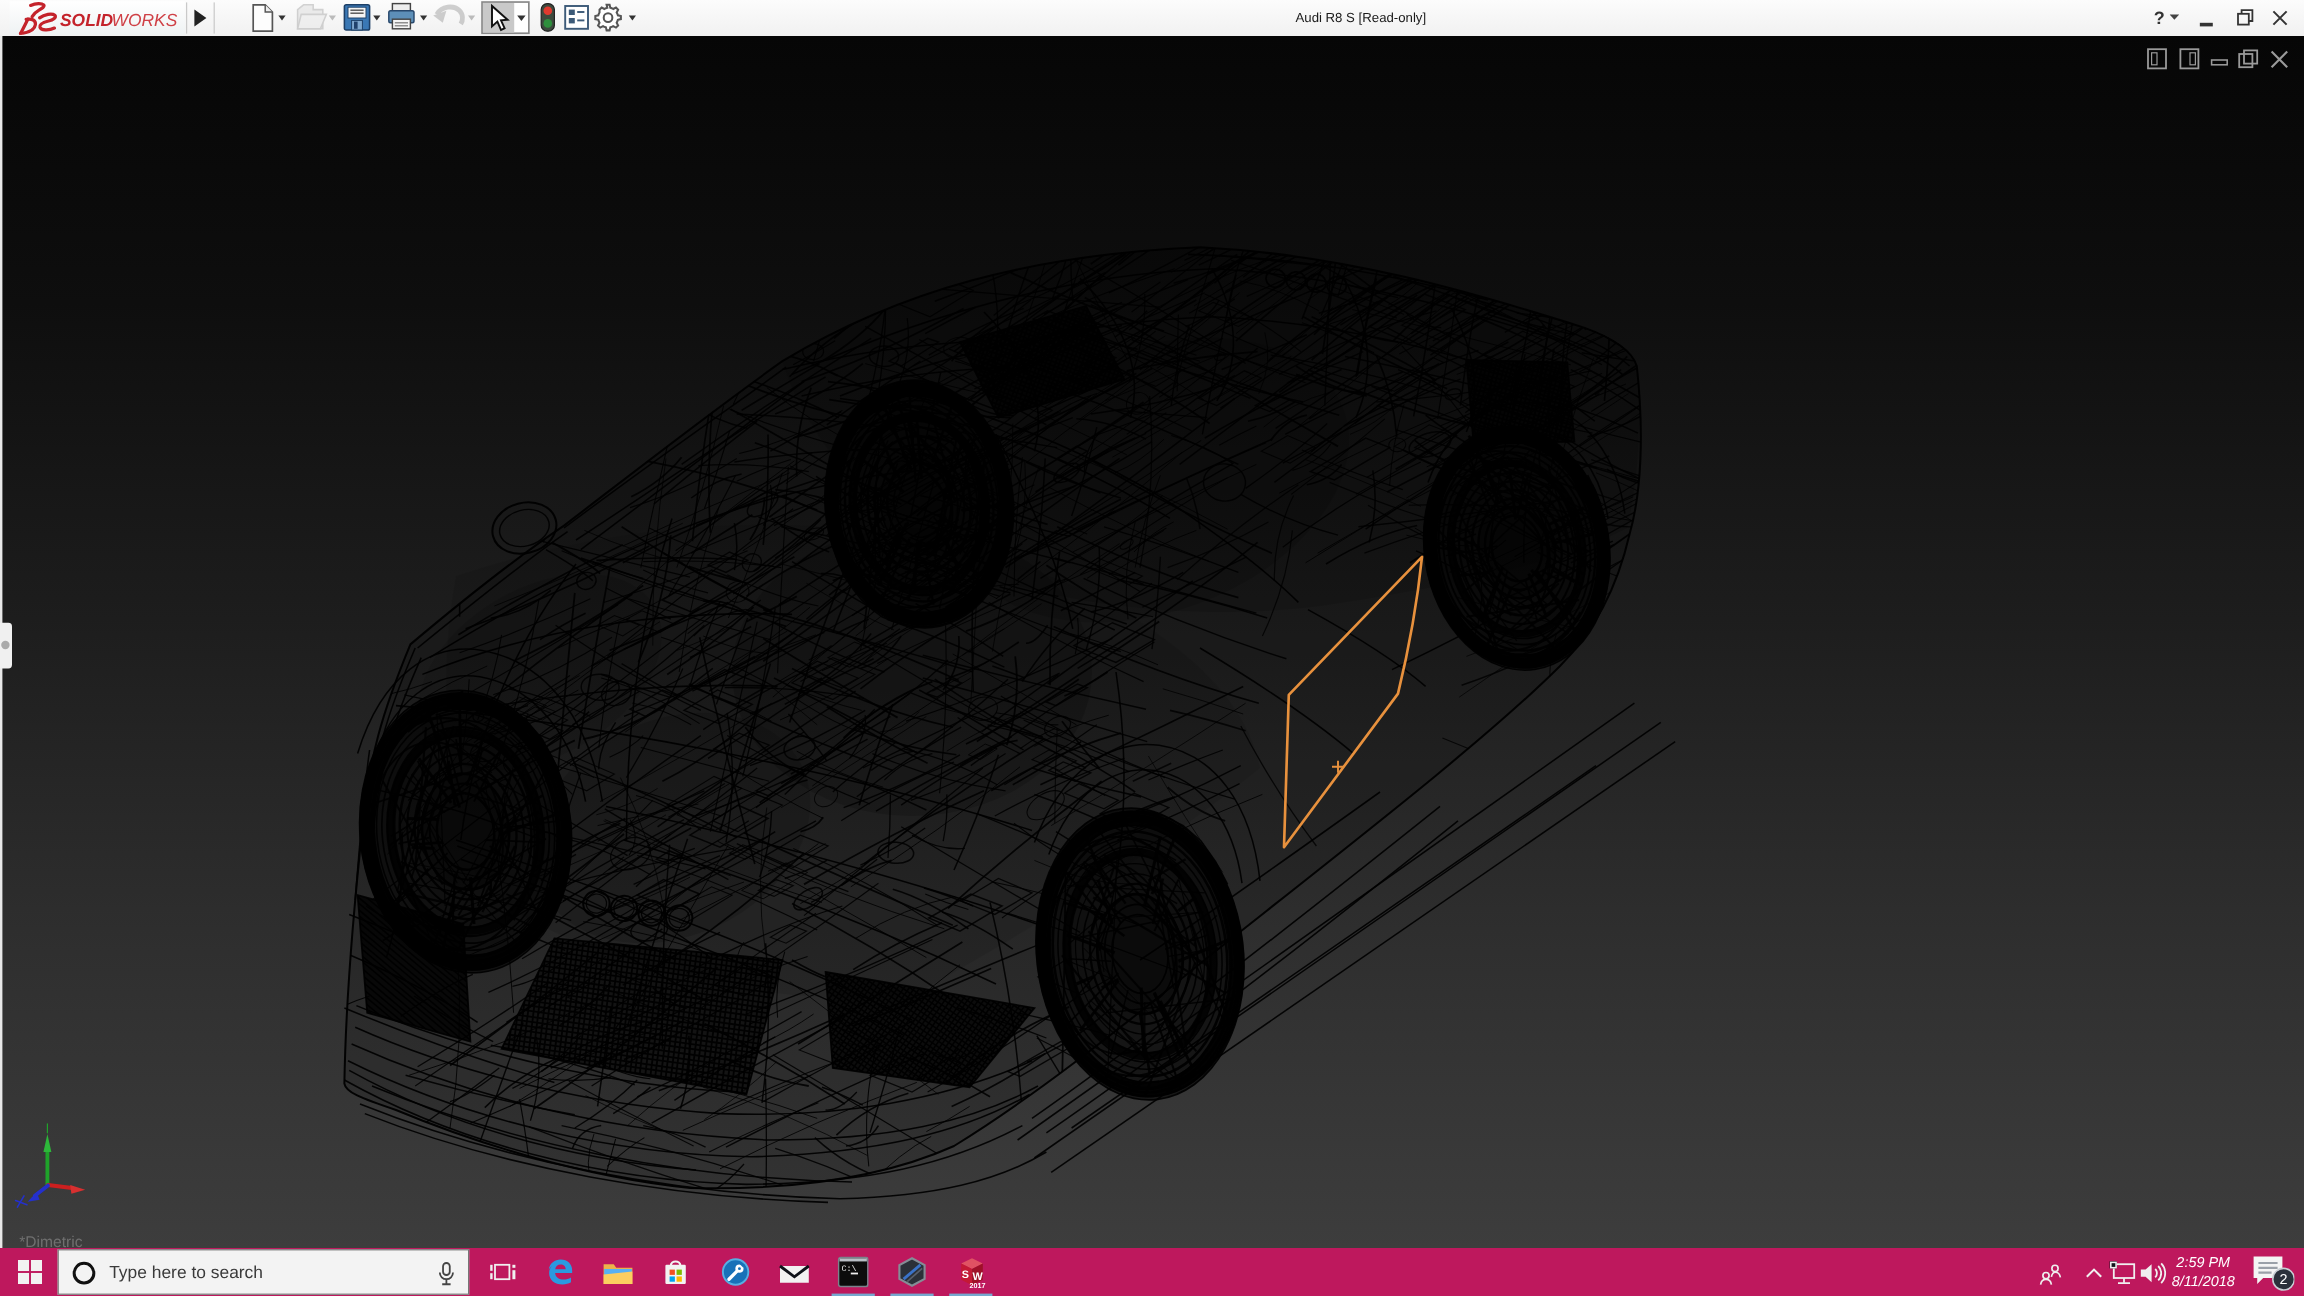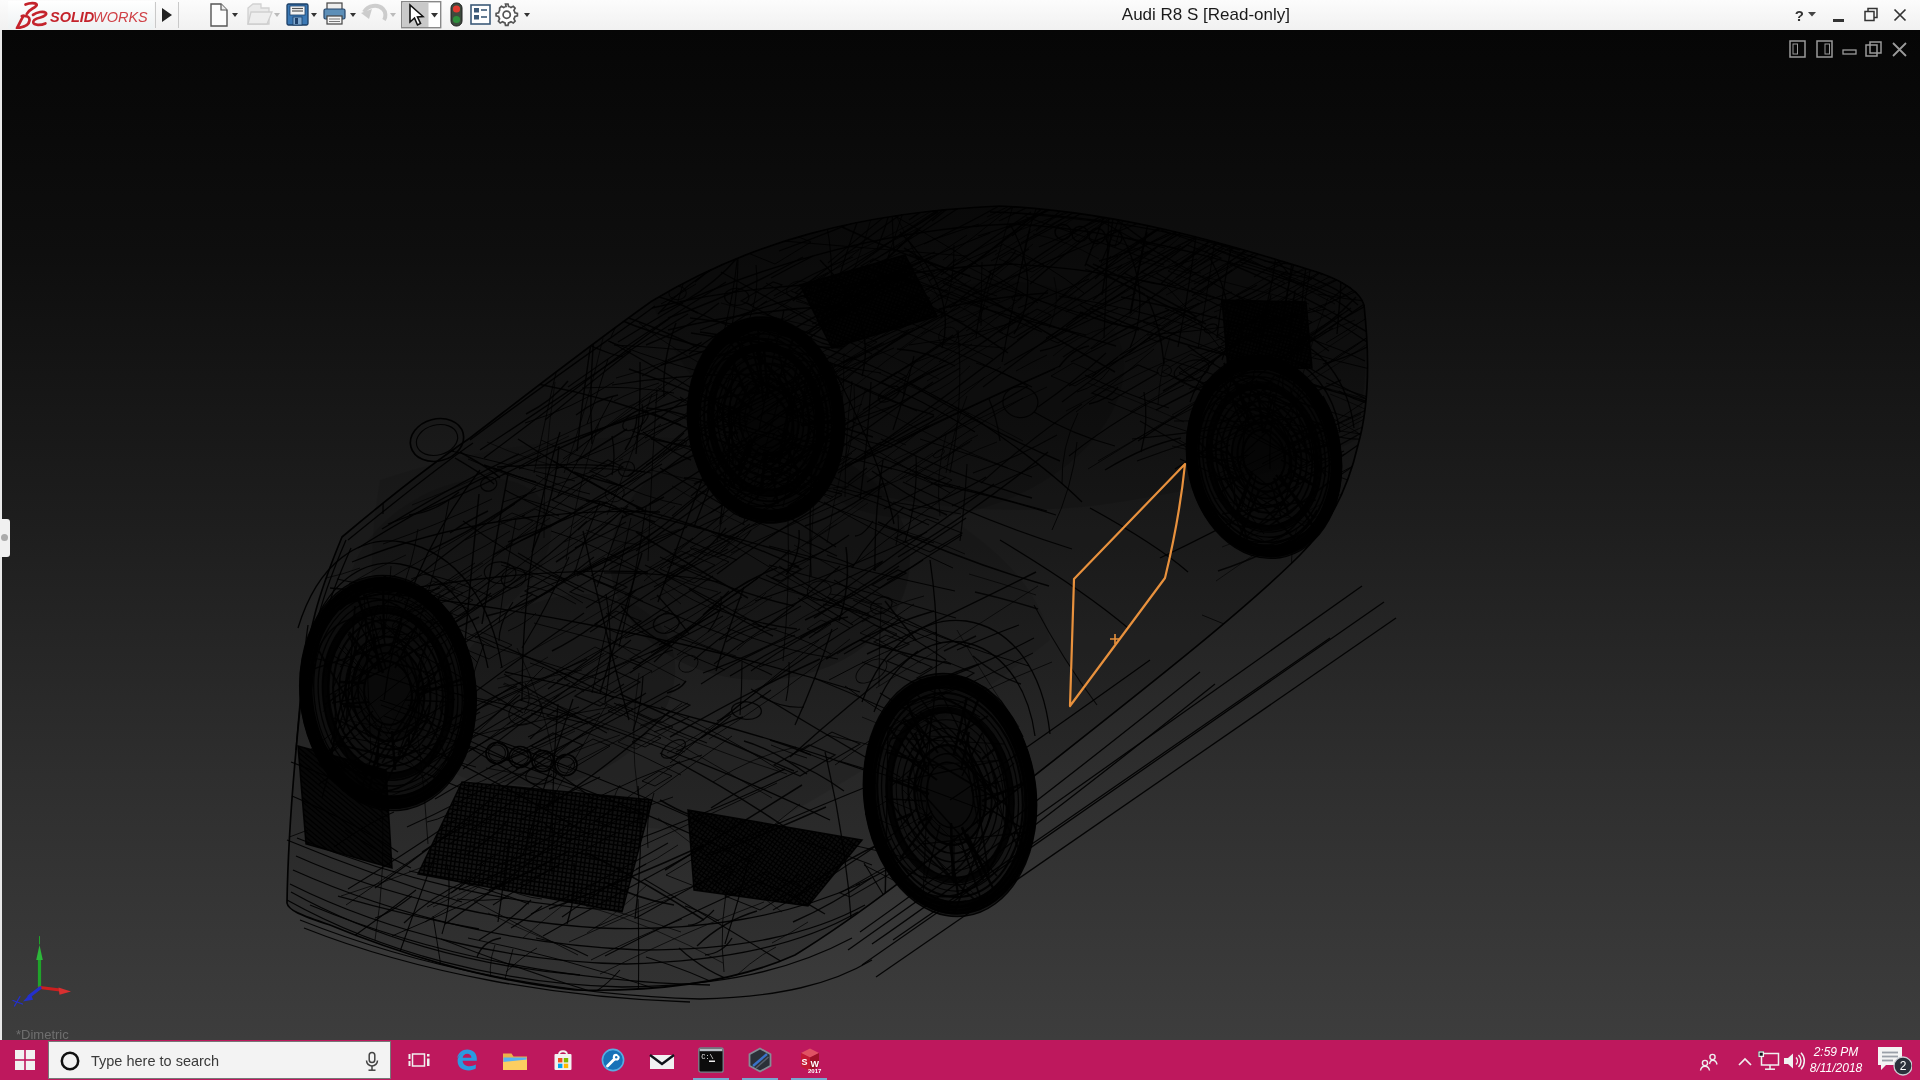--- a/index.html
+++ b/index.html
@@ -8,21 +8,21 @@
   background:linear-gradient(180deg,#060606 0%, #0e0e0e 22%, #1d1d1d 48%, #2d2d2d 72%, #3d3d3d 100%); }
 .leftline { position:absolute; left:0; top:30px; width:2px; height:1010px; background:#e8e8e8; }
 .lefttab { position:absolute; left:0; top:519px; width:10px; height:38px; background:#f0f0f0; border-radius:0 3px 3px 0; }
 .lefttab::after { content:""; position:absolute; left:1px; top:15px; width:7px; height:7px; border-radius:50%; background:#aaa; }
 .dimetric { position:absolute; left:16px; top:1027px; color:#6f6f6f; font-size:13px; font-weight:normal; }
 .titlebar { position:absolute; left:0; top:0; width:1920px; height:30px; background:linear-gradient(#fcfcfc,#f1f1f1);padding-left:41px; }
 .logo { position:absolute; left:8px; top:1px; width:146px; height:28px; background:linear-gradient(#ffffff,#eef2f3); }
 .sep { position:absolute; top:2px; width:1px; height:26px; background:#c9c9c9; }
 .playbtn { position:absolute; left:160px; top:7px; }
 .tools { position:absolute; left:210px; top:0; }
-.wintitle { position:absolute; left:1040px; top:0; width:250px; height:30px; line-height:30px; text-align:right; font-size:17px; color:#1a1a1a; }
+.wintitle { position:absolute; left:1009px; top:0; width:250px; height:30px; line-height:30px; text-align:center; font-size:11px; color:#1a1a1a; }
 .tright { position:absolute; right:6px; top:0; height:30px; display:flex; align-items:center; }
 .qm { font-size:15px; font-weight:bold; color:#333; margin-right:2px; }
 .taskbar { position:absolute; left:0; top:1040px; width:1920px; height:40px; background:#be185d; }
 .searchbox { position:absolute; left:48px; top:1px; width:343px; height:38px; background:#f3f3f3; border:1px solid #777; }
 .searchtxt { position:absolute; left:42px; top:10.5px; font-size:14.5px; color:#3a3a3a; }
 .runline { position:absolute; top:37.5px; width:36px; height:2.5px; background:#76a8cf; }
 .clock { position:absolute; left:1806px; top:4px; width:60px; color:#fff; font-size:12px; text-align:center; line-height:16px;font-style:italic; }
 </style></head>
 <body>
 <div class="stage">

